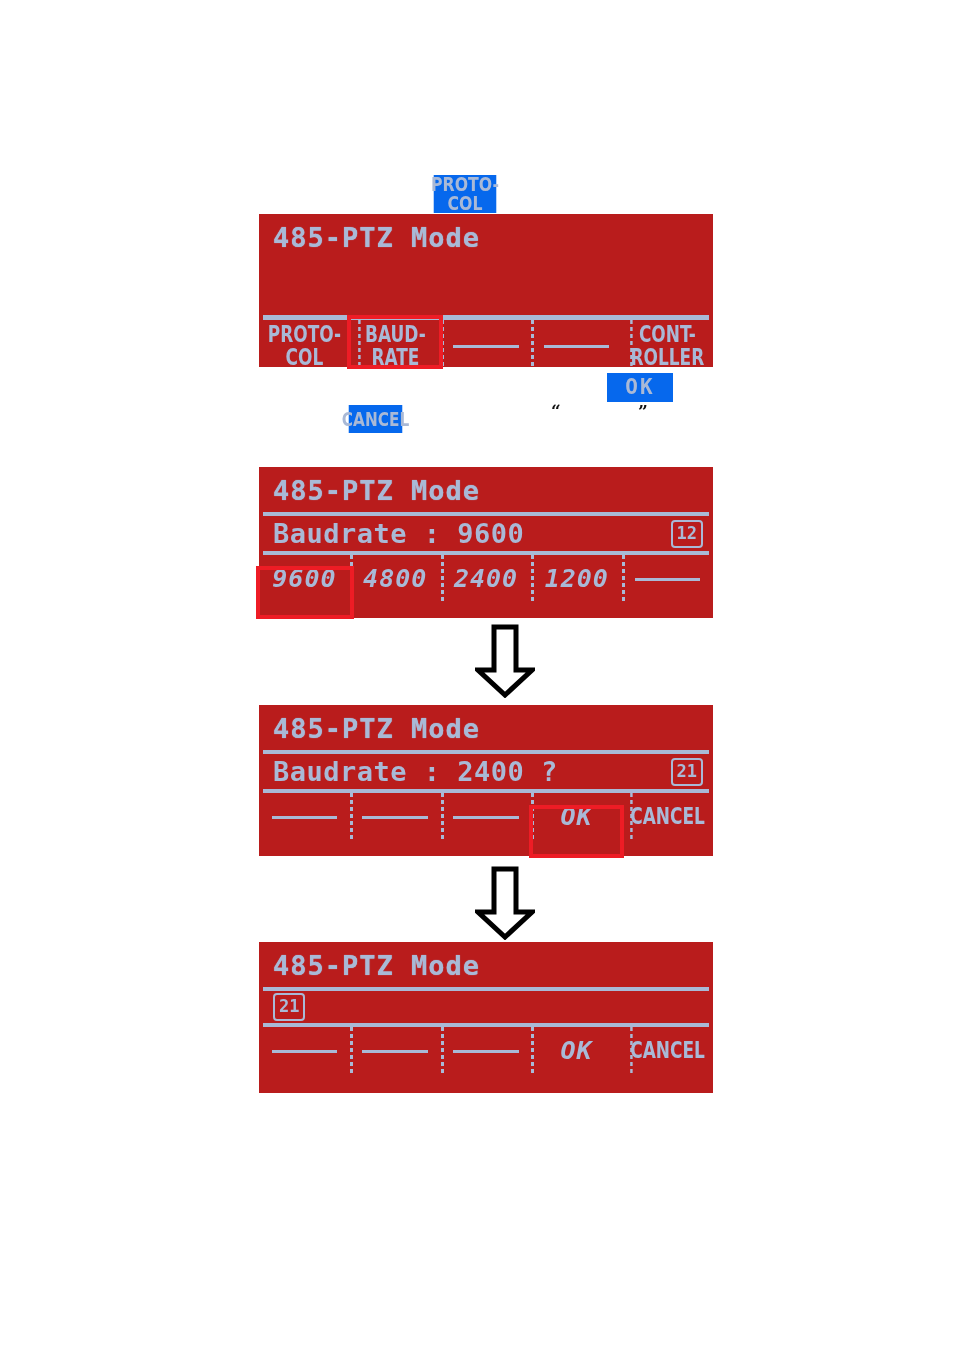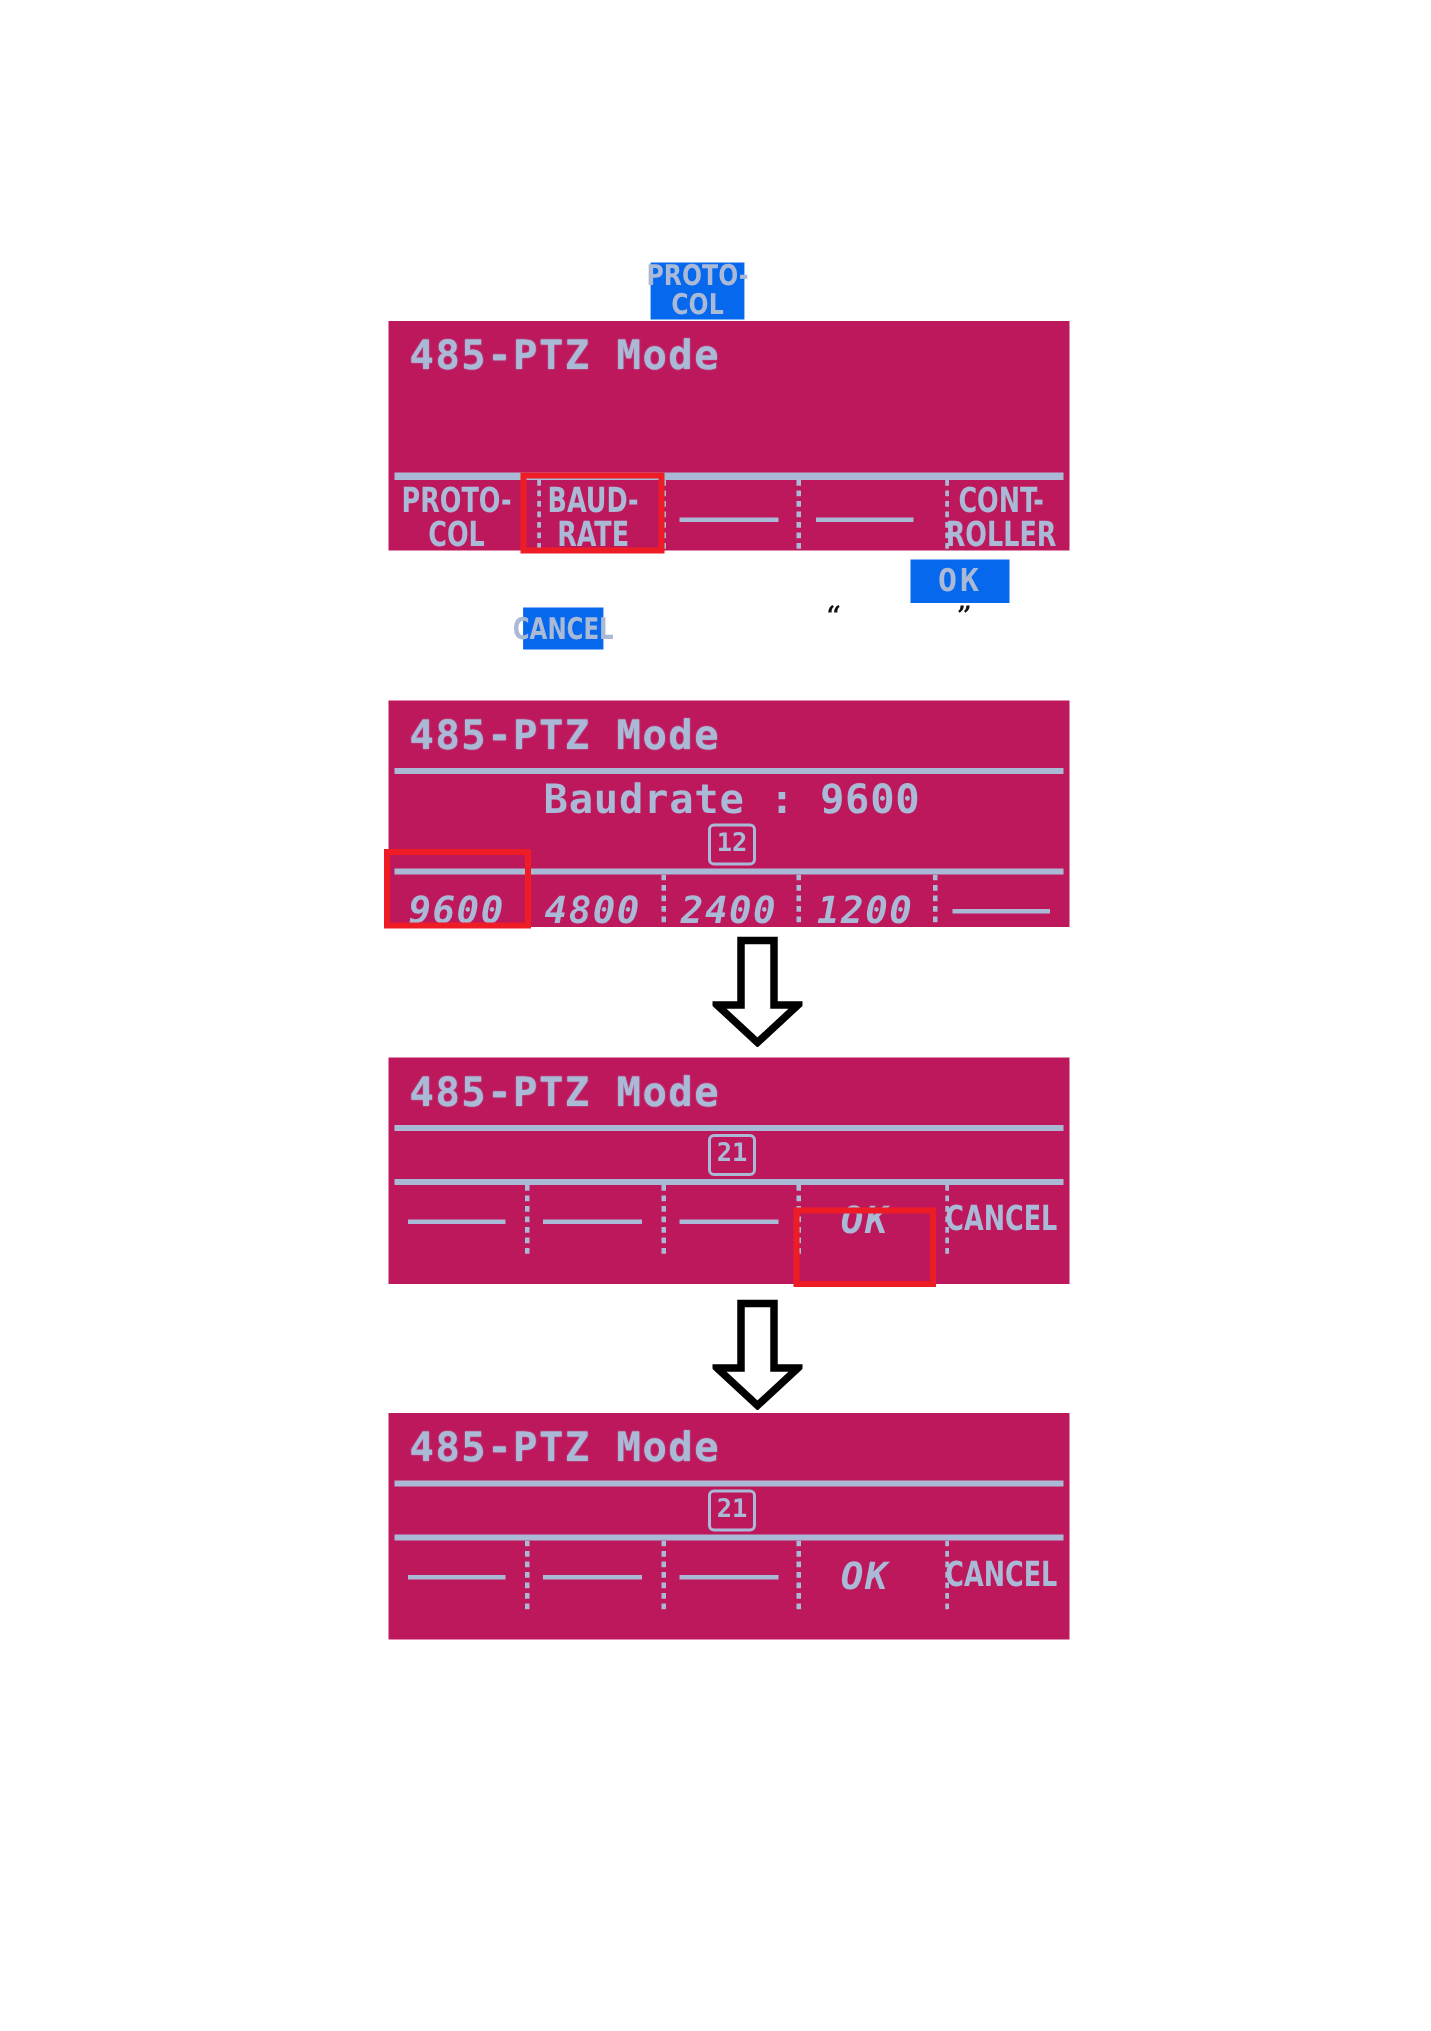--- a/index.html
+++ b/index.html
@@ -11,21 +11,21 @@
     width: 954px;
     height: 1354px;
     position: relative;
     font-family: "DejaVu Sans", sans-serif;
     overflow: hidden;
   }
 
   
   .panel {
     position: absolute;
-    background: #be185d;
+    background: #b91c1c;
     box-sizing: border-box;
     color: #A8B8D8;
     overflow: hidden;
   }
   .panel-title {
     font-family: "DejaVu Sans Mono", monospace;
     font-weight: bold;
     font-size: 27px;
     letter-spacing: 1px;
     color: #A9B9D6;
@@ -38,21 +38,20 @@
     background: #A9B9D6;
     margin: 0 4px;
   }
   .hrule.thin { height: 4px; }
 
   .value-row {
     display: flex;
     align-items: center;
     justify-content: space-between;
     padding: 2px 10px 2px 14px;
-    flex-direction: column;
   }
   .value-text {
     font-family: "DejaVu Sans Mono", monospace;
     font-weight: bold;
     font-size: 27px;
     letter-spacing: 0.5px;
     color: #A9B9D6;
     white-space: nowrap;
   }
   .badge {
@@ -233,20 +232,21 @@
   <svg width="60" height="74" viewBox="0 0 60 74">
     <polygon points="19,3 41,3 41,46 57,46 30,71 3,46 19,46" fill="#ffffff" stroke="#000000" stroke-width="5" stroke-linejoin="miter"></polygon>
   </svg>
 </div>
 
 <div class="panel" style="left:259px; top:705px; width:454px; height:151px;">
   <div class="panel-title">485-PTZ Mode</div>
   <div style="height:6px;"></div>
   <div class="hrule thin"></div>
   <div class="value-row">
+    <span class="value-text">Baudrate : 2400 ?</span>
     <span class="badge">21</span>
   </div>
   <div class="hrule thin"></div>
   <div class="keyrow" style="height:48px;">
     <div class="key">
       <span class="dash"></span>
     </div>
     <div class="key">
       <span class="dash"></span>
     </div>

